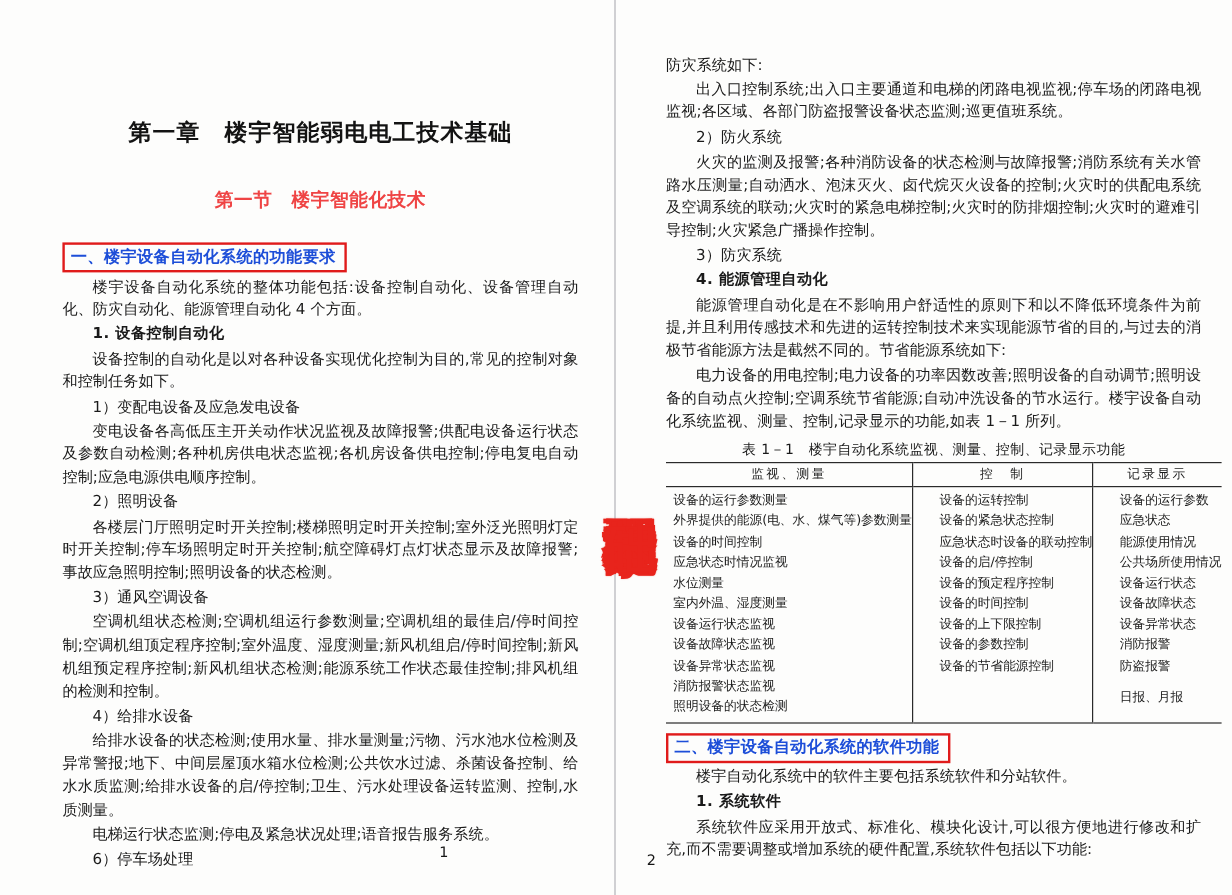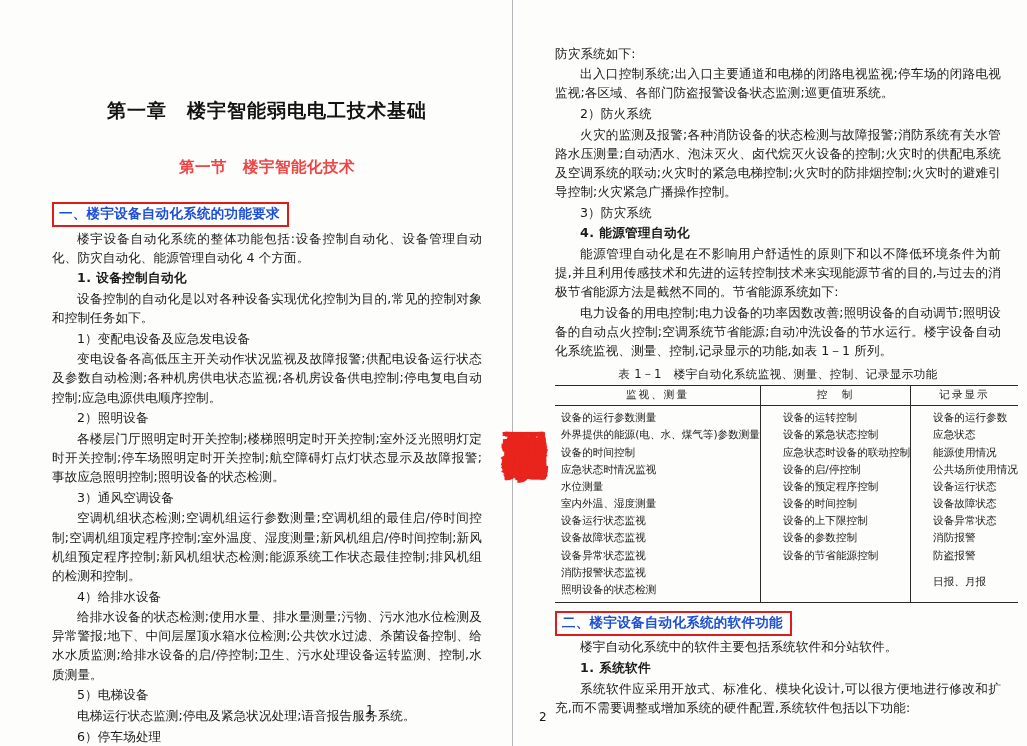--- a/index.html
+++ b/index.html
@@ -187,21 +187,20 @@
       <p class="para bold">1. 设备控制自动化</p>
       <p class="para indent">设备控制的自动化是以对各种设备实现优化控制为目的,常见的控制对象和控制任务如下。</p>
       <p class="para sub">1）变配电设备及应急发电设备</p>
       <p class="para indent">变电设备各高低压主开关动作状况监视及故障报警;供配电设备运行状态及参数自动检测;各种机房供电状态监视;各机房设备供电控制;停电复电自动控制;应急电源供电顺序控制。</p>
       <p class="para sub">2）照明设备</p>
       <p class="para indent">各楼层门厅照明定时开关控制;楼梯照明定时开关控制;室外泛光照明灯定时开关控制;停车场照明定时开关控制;航空障碍灯点灯状态显示及故障报警;事故应急照明控制;照明设备的状态检测。</p>
       <p class="para sub">3）通风空调设备</p>
       <p class="para indent">空调机组状态检测;空调机组运行参数测量;空调机组的最佳启/停时间控制;空调机组顶定程序控制;室外温度、湿度测量;新风机组启/停时间控制;新风机组预定程序控制;新风机组状态检测;能源系统工作状态最佳控制;排风机组的检测和控制。</p>
       <p class="para sub">4）给排水设备</p>
       <p class="para indent">给排水设备的状态检测;使用水量、排水量测量;污物、污水池水位检测及异常警报;地下、中间层屋顶水箱水位检测;公共饮水过滤、杀菌设备控制、给水水质监测;给排水设备的启/停控制;卫生、污水处理设备运转监测、控制,水质测量。</p>
-      <p class="para sub">5）电梯设备</p>
       <p class="para indent">电梯运行状态监测;停电及紧急状况处理;语音报告服务系统。</p>
       <p class="para sub">6）停车场处理</p>
 
     </div>
 
     <div class="folio folio-left">1</div>
   </div>
 
   <div class="page page-right">
     <div class="col" style="top:42px;">

